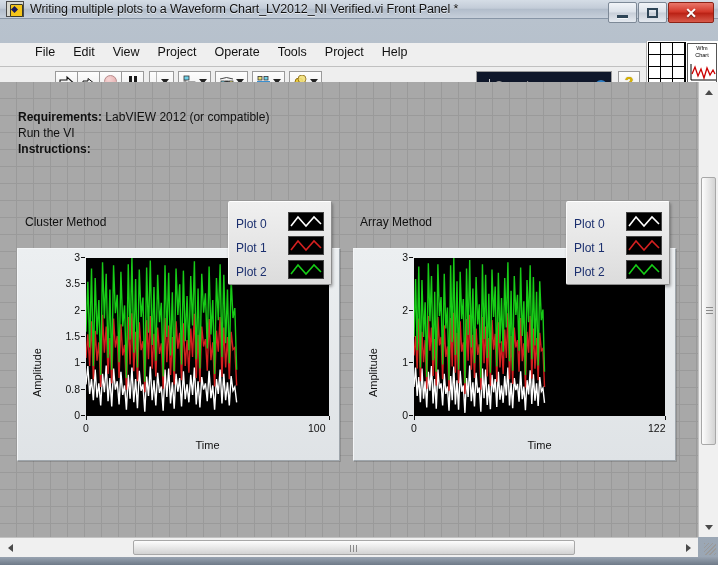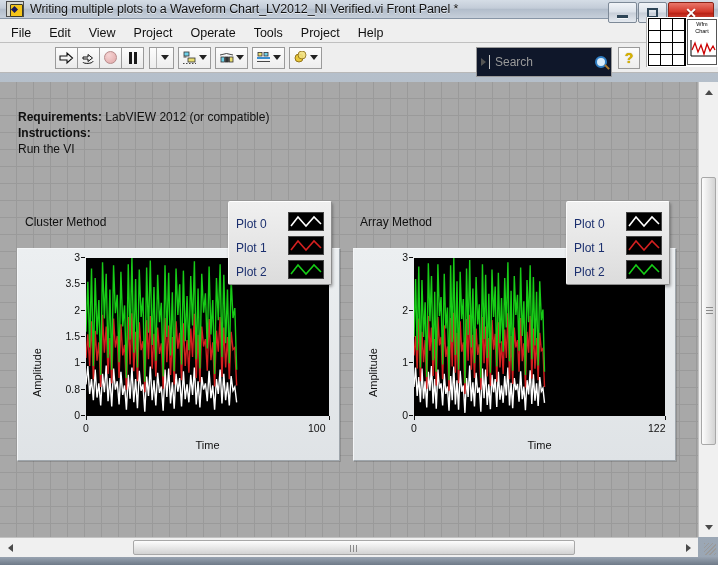--- a/index.html
+++ b/index.html
@@ -95,23 +95,24 @@
     text-shadow: 0 1px 1px rgba(0,0,0,0.5);
     font-family: "Liberation Sans", sans-serif;
   }
 
   
   .menubar {
     height: 24px;
     background: #efefef;
     border-bottom: 1px solid #c0c0c0;
     display: flex;
-    align-items: flex-end;
-    padding-left: 2px;
+    align-items: flex-start;
+    padding-left: 26px;
     gap: 0px;
+    margin-top: 24px;
   }
   .menu-item {
     font-size: 12.5px;
     color: #111;
     padding: 2px 9px;
     white-space: nowrap;
     cursor: default;
   }
 
   
@@ -526,24 +527,24 @@
       </div>
     </div>
   </div>
 
   <div class="panel">
 
     <div class="desc">
       <div>
         <b>Requirements:</b><span> LabVIEW 2012 (or compatible)</span>
       </div>
+      <div>Run the VI</div>
       <div>
         <b>Instructions:</b>
       </div>
-      <div>Run the VI</div>
     </div>
 
     <div class="chart-title" style="left:25px; top:133px;">Cluster Method</div>
 
     <div class="chart-frame" id="chart0-frame" style="left:17px; top:166px; width:323px; height:213px;">
 
       <div class="y-label" style="left:13px; top:148px;">Amplitude</div>
 
       <div id="chart0-yticks">
           <div class="ytick" style="left: 20px; width: 42px; top: 160px;">0</div>

